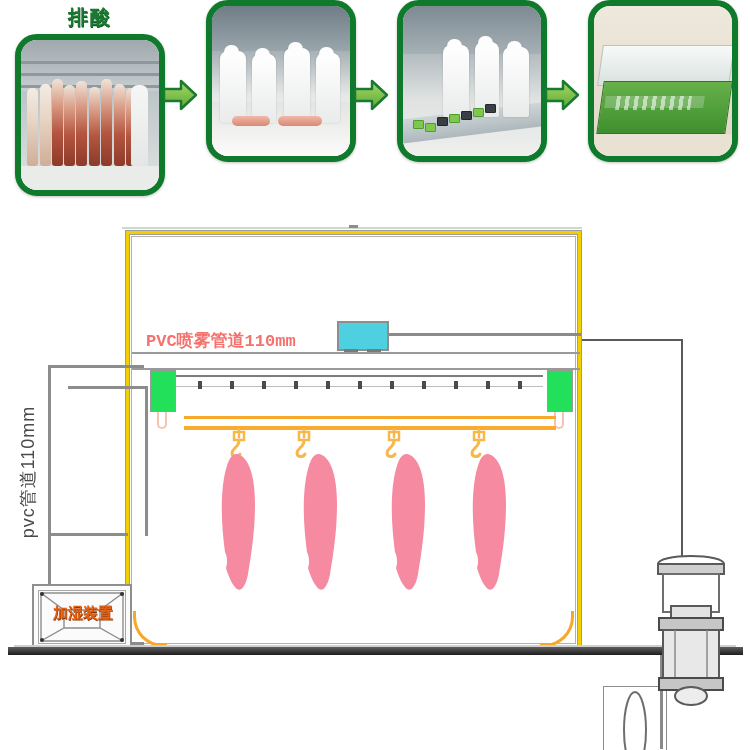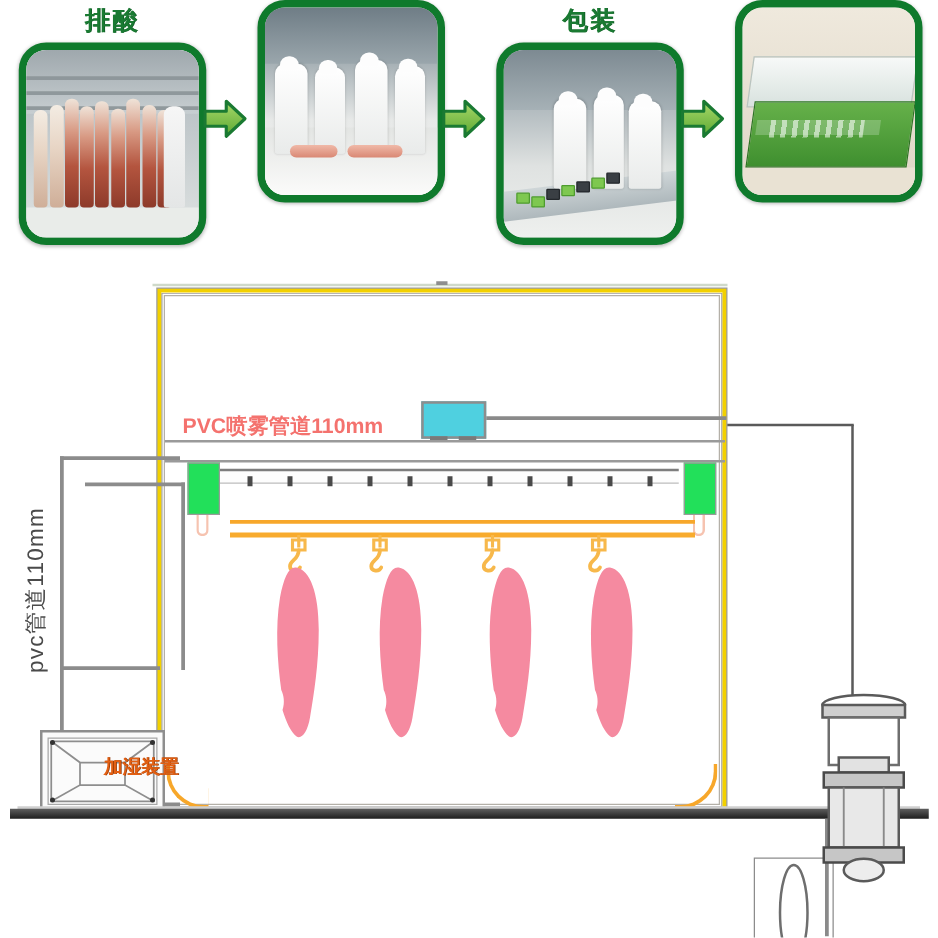--- a/index.html
+++ b/index.html
@@ -100,21 +100,21 @@
   .fillet.left{left:133px;top:411px;border-right:none;border-bottom-left-radius:30px;}
   .fillet.right{left:540px;top:411px;border-left:none;border-bottom-right-radius:30px;}
 
   
   .floor-slab{position:absolute;left:8px;top:447px;width:735px;height:8px;
     background:linear-gradient(180deg,#5e5e5e,#1d1d1d);}
   .floor-hi{position:absolute;left:14px;top:445px;width:722px;height:3px;background:#cfcfcf;}
 
   
   .pvc-label{position:absolute;left:146px;top:129px;font-size:17px;color:#f4726e;
-    font-weight:bold;letter-spacing:0px;white-space:nowrap;}
+    font-weight:bold;letter-spacing:0px;white-space:nowrap;font-family:Liberation Mono, monospace;}
 
   
   .cyan-box{position:absolute;left:337px;top:121px;width:52px;height:30px;
     background:#4fd0e0;border:2px solid #8d8d8d;box-sizing:border-box;}
   .cyan-feet{position:absolute;top:149px;height:4px;background:#7a7a7a;}
   .cyan-pipe{position:absolute;left:389px;top:133px;width:192px;height:3px;background:#8a8a8a;}
 
   
   .hline{position:absolute;background:#9a9a9a;height:2px;}
 
@@ -147,21 +147,21 @@
     transform:rotate(-90deg);transform-origin:center center;
     font-size:18px;color:#4a4a4a;letter-spacing:1px;text-align:center;white-space:nowrap;}
 
   
   .humi-outer{position:absolute;left:32px;top:384px;width:100px;height:66px;
     border:2px solid #8e8e8e;background:#fbfbfb;box-sizing:border-box;}
   .humi-inner{position:absolute;left:38px;top:390px;width:88px;height:54px;
     border:1px solid #a8a8a8;box-sizing:border-box;}
   .humi-label{position:absolute;left:46px;top:404px;width:74px;text-align:center;
     font-size:15px;font-weight:bold;color:#e35f12;letter-spacing:0px;
-    text-shadow:0.5px 0.5px 0 #8a3405;margin-left:30px;}
+    text-shadow:0.5px 0.5px 0 #8a3405;}
 
   
   .fan-box{position:absolute;left:603px;top:486px;width:64px;height:172px;
     border:1px solid #8c8c8c;box-sizing:border-box;}
   .comp-stand{position:absolute;left:660px;top:455px;width:3px;height:94px;background:#8a8a8a;}
   .comp{position:absolute;}
   .right-vline{position:absolute;left:681px;top:140px;width:2px;height:315px;background:#5a5a5a;}
   .right-hline{position:absolute;left:581px;top:139px;width:102px;height:2px;background:#5a5a5a;}
 </style>
 </head>
@@ -225,21 +225,20 @@
       </div>
     </div>
 
     <div class="proc-arrow" style="left:352px;">
       <svg width="38" height="34" viewBox="0 0 38 34">
         <path d="M3 11 L20 11 L20 3 L35 17 L20 31 L20 23 L3 23 Z" fill="url(#ag)" stroke="#1a7a32" stroke-width="2.5" stroke-linejoin="round"></path>
       </svg>
     </div>
 
     <div class="proc-step" style="left:397px;">
-      <div class="proc-label">包装</div>
       <div class="proc-frame">
         <div class="proc-photo ph3">
           <div class="top"></div>
           <div class="belt"></div>
           <div class="wk" style="left:40px;top:26%;width:26px;height:48%"></div>
           <div class="hat" style="left:44px;top:22%"></div>
           <div class="wk" style="left:72px;top:24%;width:24px;height:50%"></div>
           <div class="hat" style="left:75px;top:20%"></div>
           <div class="wk" style="left:100px;top:27%;width:26px;height:47%"></div>
           <div class="hat" style="left:104px;top:23%"></div>

